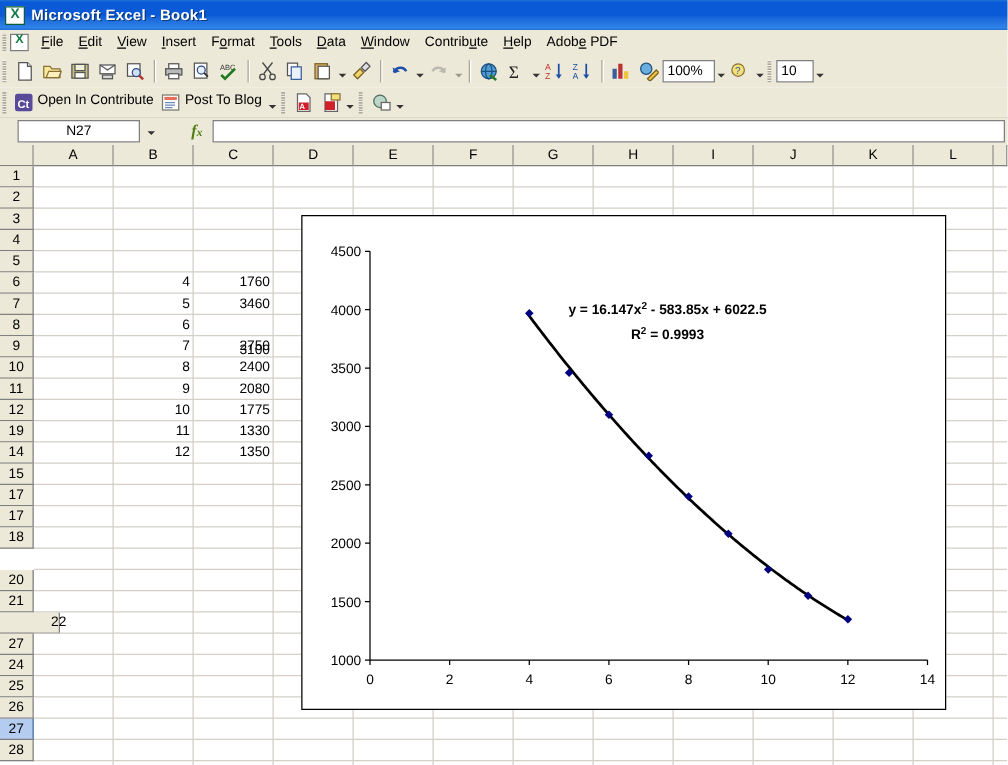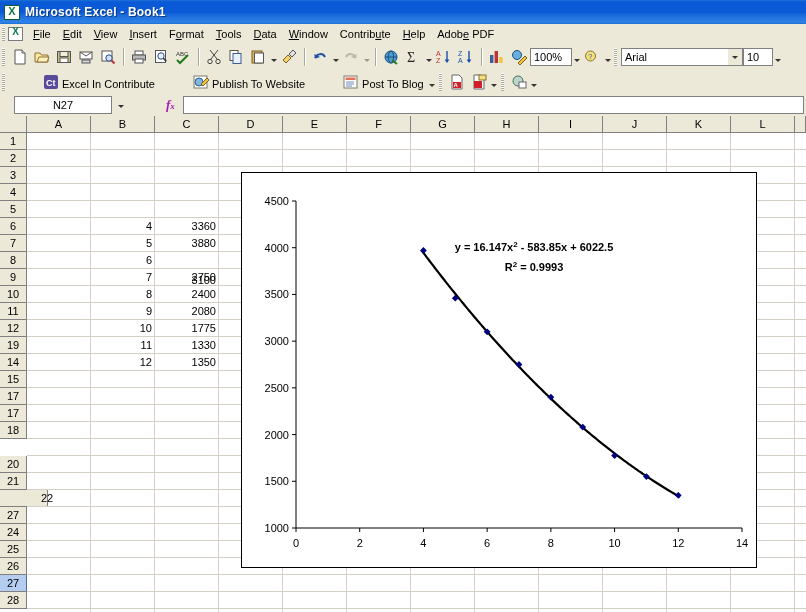--- a/index.html
+++ b/index.html
@@ -91,44 +91,44 @@
     font-size:11px;padding-left:3px;flex:0 0 auto;position:relative;
   }
   .combo .cbtn{
     position:absolute;right:0;top:0;width:14px;height:16px;background:#ece9d8;
     border-left:1px solid #ffffff;display:flex;align-items:center;justify-content:center;
   }
   .zoomcombo{width:42px;}
   .fontcombo{width:122px;}
   .sizecombo{width:30px;}
   .ctb-item{
-    display:flex;align-items:flex-end;font-size:11px;padding:1px 4px 1px 2px;
-    flex:0 0 auto;cursor:default;white-space:nowrap;margin-left:32px;
+    display:flex;align-items:flex-start;font-size:11px;padding:1px 4px 1px 2px;
+    flex:0 0 auto;cursor:default;white-space:nowrap;
   }
   .ctb-ico{width:16px;height:16px;margin-right:3px;flex:0 0 auto;}
 
   
   .formulabar{
     position:absolute;left:0;top:94px;width:806px;height:22px;
     background:#ece9d8;display:flex;align-items:center;
     border-bottom:1px solid #737373;
   }
   .namebox{
     width:98px;height:18px;margin-left:14px;background:#ffffff;
     border:1px solid #808080;border-top-color:#808080;
     display:flex;align-items:center;justify-content:center;
     font-size:11px;box-sizing:border-box;position:relative;
   }
   .namebox-caret{
     position:absolute;right:-17px;top:2px;width:15px;height:15px;
     display:flex;align-items:center;justify-content:center;
   }
   .fx{
-    margin-left:54px;font-family:"Liberation Serif",serif;
-    font-style:italic;font-size:13px;font-weight:bold;color:#a21caf;
+    margin-left:41px;font-family:"Liberation Serif",serif;
+    font-style:italic;font-size:13px;font-weight:bold;color:#4d7c0f;
   }
   .fx .sub{font-size:9px;}
   .formula-input{
     flex:1;height:18px;margin-left:8px;margin-right:2px;background:#ffffff;
     border:1px solid #808080;box-sizing:border-box;font-size:11px;
     padding-left:3px;line-height:16px;
   }
 
   
   .grid-wrap{position:absolute;left:0;top:116px;width:806px;height:496px;background:#ffffff;overflow:hidden;}
@@ -357,54 +357,38 @@
     <div class="tbtn">
       <svg width="16" height="16" viewBox="0 0 16 16">
           <circle cx="6.5" cy="7" r="5" fill="#f3e07a" stroke="#8a7134"></circle>
           <text x="4" y="10" font-size="8" font-family="sans-serif" fill="#3b5e9b">?</text>
         </svg>
     </div>
     <div class="dropcaret">
         <span class="caret"></span>
       </div>
     <div class="grip"></div>
-    <div class="combo fontcombo">
-      <span>Arial</span>
-      <span class="cbtn">
-          <span class="caret"></span>
-        </span>
-    </div>
     <div class="combo sizecombo">
       <span>10</span>
     </div>
     <div class="dropcaret">
         <span class="caret"></span>
       </div>
   </div>
 
   <div class="toolbar tb2">
     <div class="grip"></div>
     <div class="ctb-item">
       <span class="ctb-ico">
         <svg width="16" height="16" viewBox="0 0 16 16">
             <rect x="1" y="1" width="14" height="14" rx="2" fill="#5a4a9a"></rect>
             <text x="3" y="12" font-size="9" font-weight="bold" font-family="sans-serif" fill="#fff">Ct</text>
           </svg>
       </span>
-      <span>Excel In Contribute</span>
-    </div>
-    <div class="ctb-item">
-      <span class="ctb-ico">
-        <svg width="16" height="16" viewBox="0 0 16 16">
-            <rect x="1" y="2" width="13" height="12" fill="#fff" stroke="#7a7a6a"></rect>
-            <circle cx="6" cy="8" r="4" fill="#7fb8e0" stroke="#2a5f8a"></circle>
-            <path d="M8 10l6-6 2 2-6 6z" fill="#f2c43d" stroke="#7a5f22"></path>
-          </svg>
-      </span>
-      <span>Publish To Website</span>
+      <span>Open In Contribute</span>
     </div>
     <div class="ctb-item">
       <span class="ctb-ico">
         <svg width="16" height="16" viewBox="0 0 16 16">
             <rect x="1" y="2" width="13" height="12" fill="#fff" stroke="#7a7a6a"></rect>
             <rect x="2.5" y="3.5" width="10" height="2.5" fill="#e4705a"></rect>
             <path d="M3 8h8M3 10h8M3 12h6" stroke="#6a8abb"></path>
           </svg>
       </span>
       <span>Post To Blog</span>
@@ -543,22 +527,22 @@
         <div class="hline" style="top: 475px;"></div>
         <div class="cell" style="left: 64px; top: 85px; width: 64px;">4</div>
         <div class="cell" style="left: 64px; top: 102px; width: 64px;">5</div>
         <div class="cell" style="left: 64px; top: 119px; width: 64px;">6</div>
         <div class="cell" style="left: 64px; top: 136px; width: 64px;">7</div>
         <div class="cell" style="left: 64px; top: 153px; width: 64px;">8</div>
         <div class="cell" style="left: 64px; top: 170px; width: 64px;">9</div>
         <div class="cell" style="left: 64px; top: 187px; width: 64px;">10</div>
         <div class="cell" style="left: 64px; top: 204px; width: 64px;">11</div>
         <div class="cell" style="left: 64px; top: 221px; width: 64px;">12</div>
-        <div class="cell" style="left: 128px; top: 85px; width: 64px;">3360</div>
-        <div class="cell" style="left: 128px; top: 102px; width: 64px;">3880</div>
+        <div class="cell" style="left: 128px; top: 85px; width: 64px;">1760</div>
+        <div class="cell" style="left: 128px; top: 102px; width: 64px;">3460</div>
         <div class="cell" style="left: 128px; top: 119px; width: 64px; margin-top: 20px;">3100</div>
         <div class="cell" style="left: 128px; top: 136px; width: 64px;">2750</div>
         <div class="cell" style="left: 128px; top: 153px; width: 64px;">2400</div>
         <div class="cell" style="left: 128px; top: 170px; width: 64px;">2080</div>
         <div class="cell" style="left: 128px; top: 187px; width: 64px;">1775</div>
         <div class="cell" style="left: 128px; top: 204px; width: 64px;">1330</div>
         <div class="cell" style="left: 128px; top: 221px; width: 64px;">1350</div>
       </div>
   </div>
 

